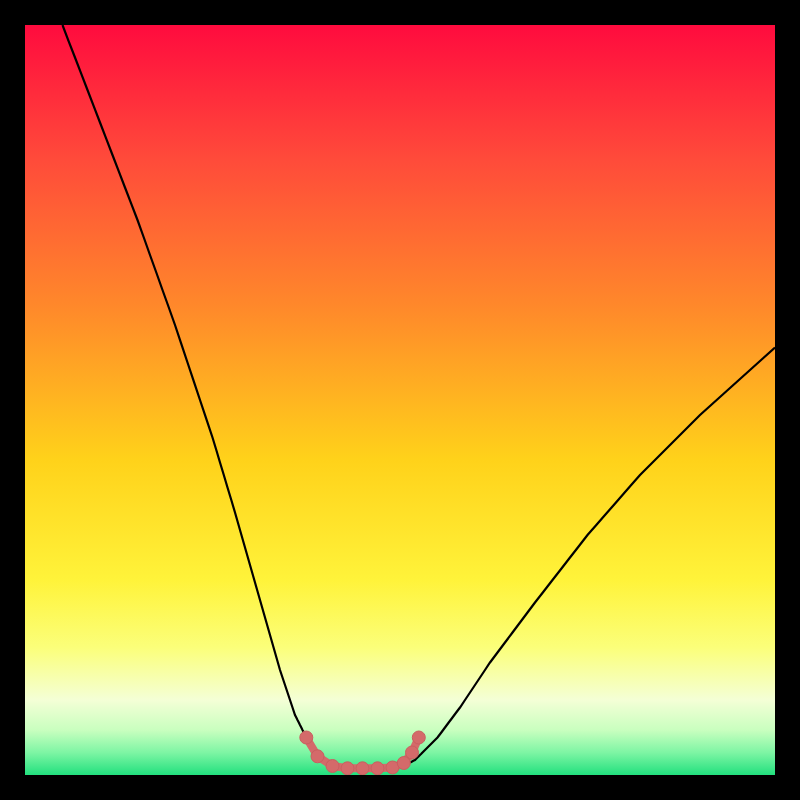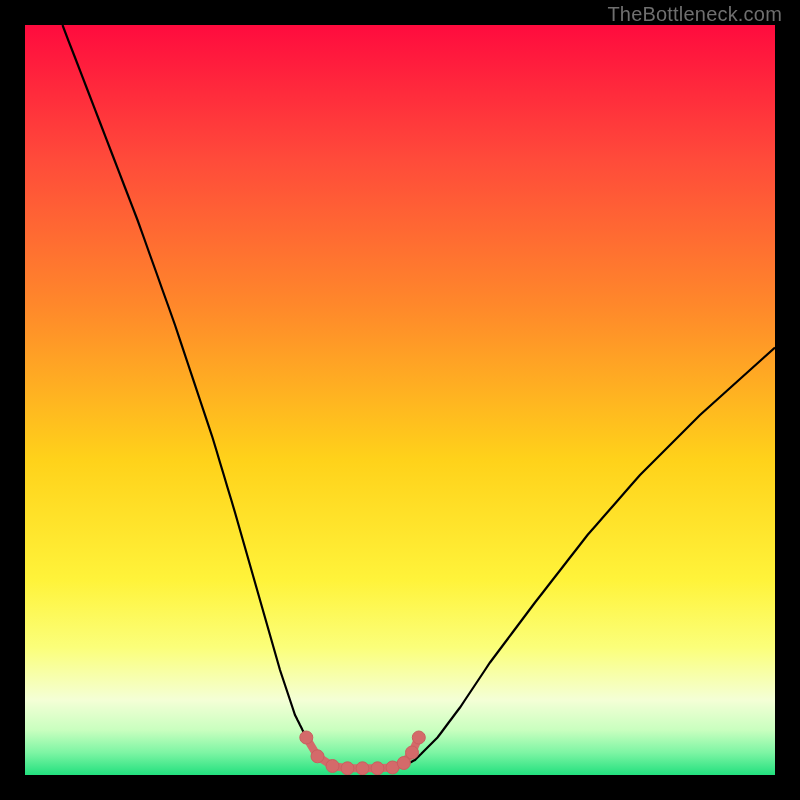--- a/index.html
+++ b/index.html
@@ -31,21 +31,20 @@
     font-size: 20px;
     letter-spacing: 0.2px;
     font-weight: 400;
   }
   svg { display: block; }
 </style>
 </head>
 <body>
 
 <div class="frame">
-  <div class="watermark">TheBottleneck.com</div>
 
   <div class="plot">
     <svg id="chart-svg" viewBox="0 0 750 750" width="750" height="750">
       <defs>
         <linearGradient id="bg-grad" x1="0" y1="0" x2="0" y2="1">
             <stop offset="0%" stop-color="#ff0b3e"></stop>
             <stop offset="18%" stop-color="#ff4b3a"></stop>
             <stop offset="38%" stop-color="#ff8a2a"></stop>
             <stop offset="57.99999999999999%" stop-color="#ffd21a"></stop>
             <stop offset="74%" stop-color="#fff33a"></stop>

